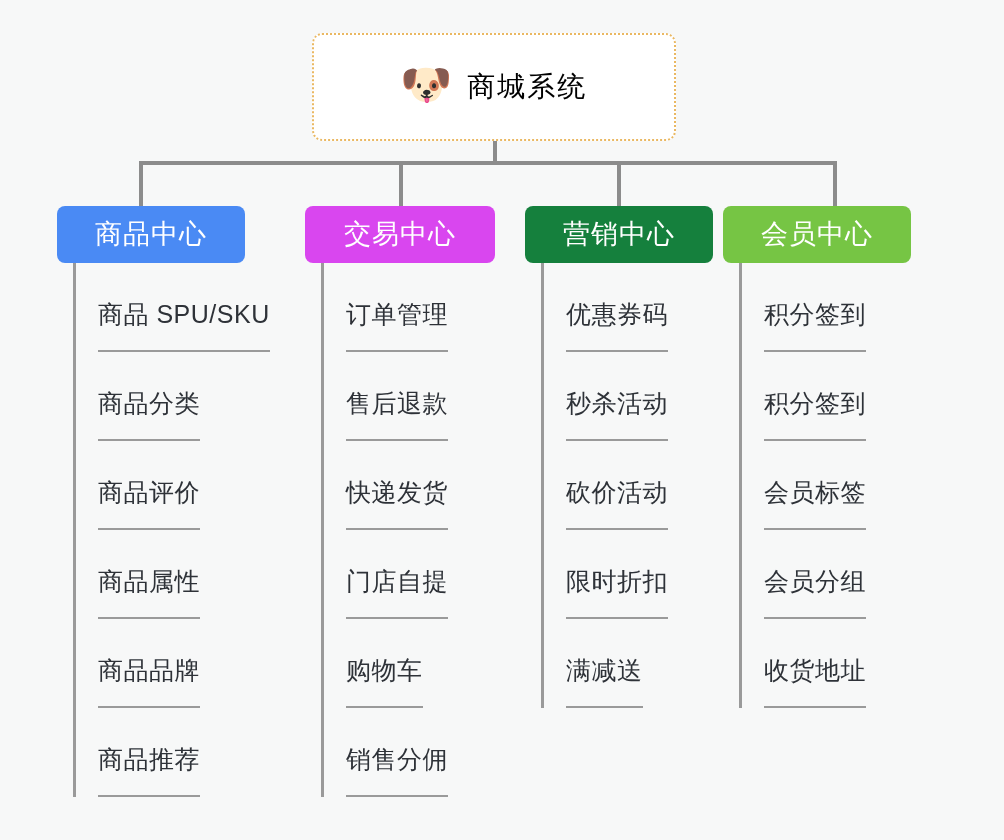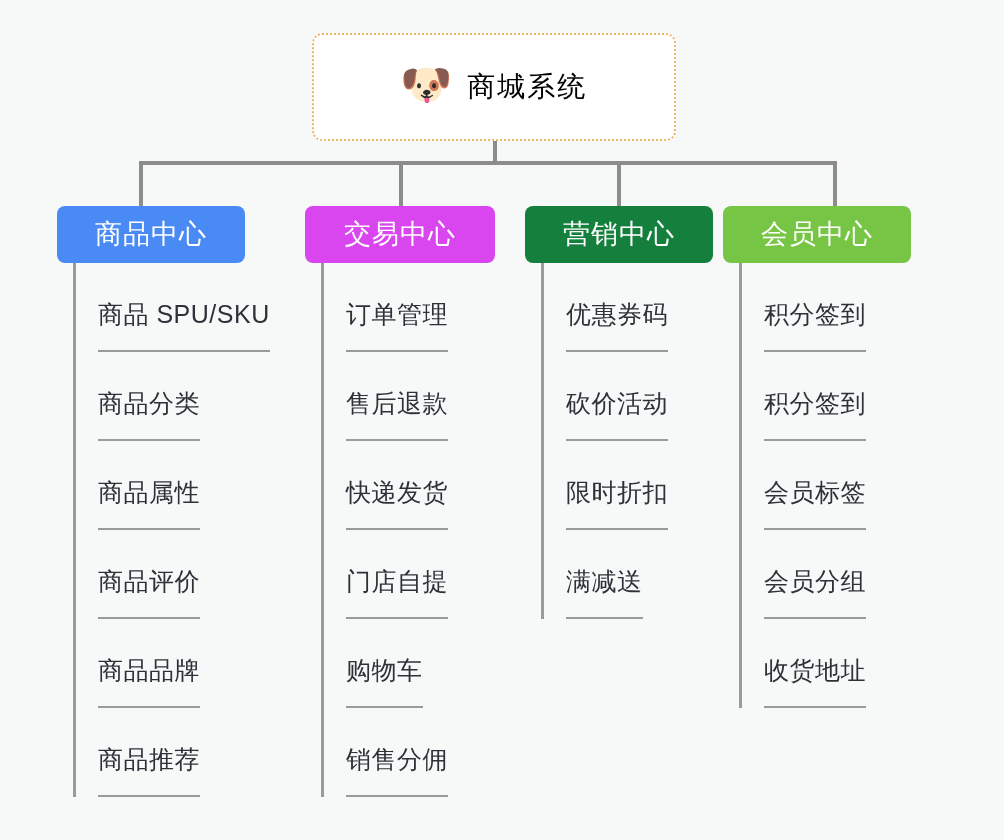--- a/index.html
+++ b/index.html
@@ -159,24 +159,24 @@
       <span>商品中心</span>
     </div>
     <ul class="leaf-list">
       <li class="leaf-item">
         <span class="leaf-label">商品 SPU/SKU</span>
       </li>
       <li class="leaf-item">
         <span class="leaf-label">商品分类</span>
       </li>
       <li class="leaf-item">
+        <span class="leaf-label">商品评价</span>
+      </li>
+      <li class="leaf-item">
         <span class="leaf-label">商品属性</span>
-      </li>
-      <li class="leaf-item">
-        <span class="leaf-label">商品评价</span>
       </li>
       <li class="leaf-item">
         <span class="leaf-label">商品品牌</span>
       </li>
       <li class="leaf-item">
         <span class="leaf-label">商品推荐</span>
       </li>
     </ul>
   </div>
 
@@ -208,20 +208,23 @@
 
   <div class="column col3">
     <div class="branch-header orange">
       <span>营销中心</span>
     </div>
     <ul class="leaf-list">
       <li class="leaf-item">
         <span class="leaf-label">优惠券码</span>
       </li>
       <li class="leaf-item">
+        <span class="leaf-label">秒杀活动</span>
+      </li>
+      <li class="leaf-item">
         <span class="leaf-label">砍价活动</span>
       </li>
       <li class="leaf-item">
         <span class="leaf-label">限时折扣</span>
       </li>
       <li class="leaf-item">
         <span class="leaf-label">满减送</span>
       </li>
     </ul>
   </div>

